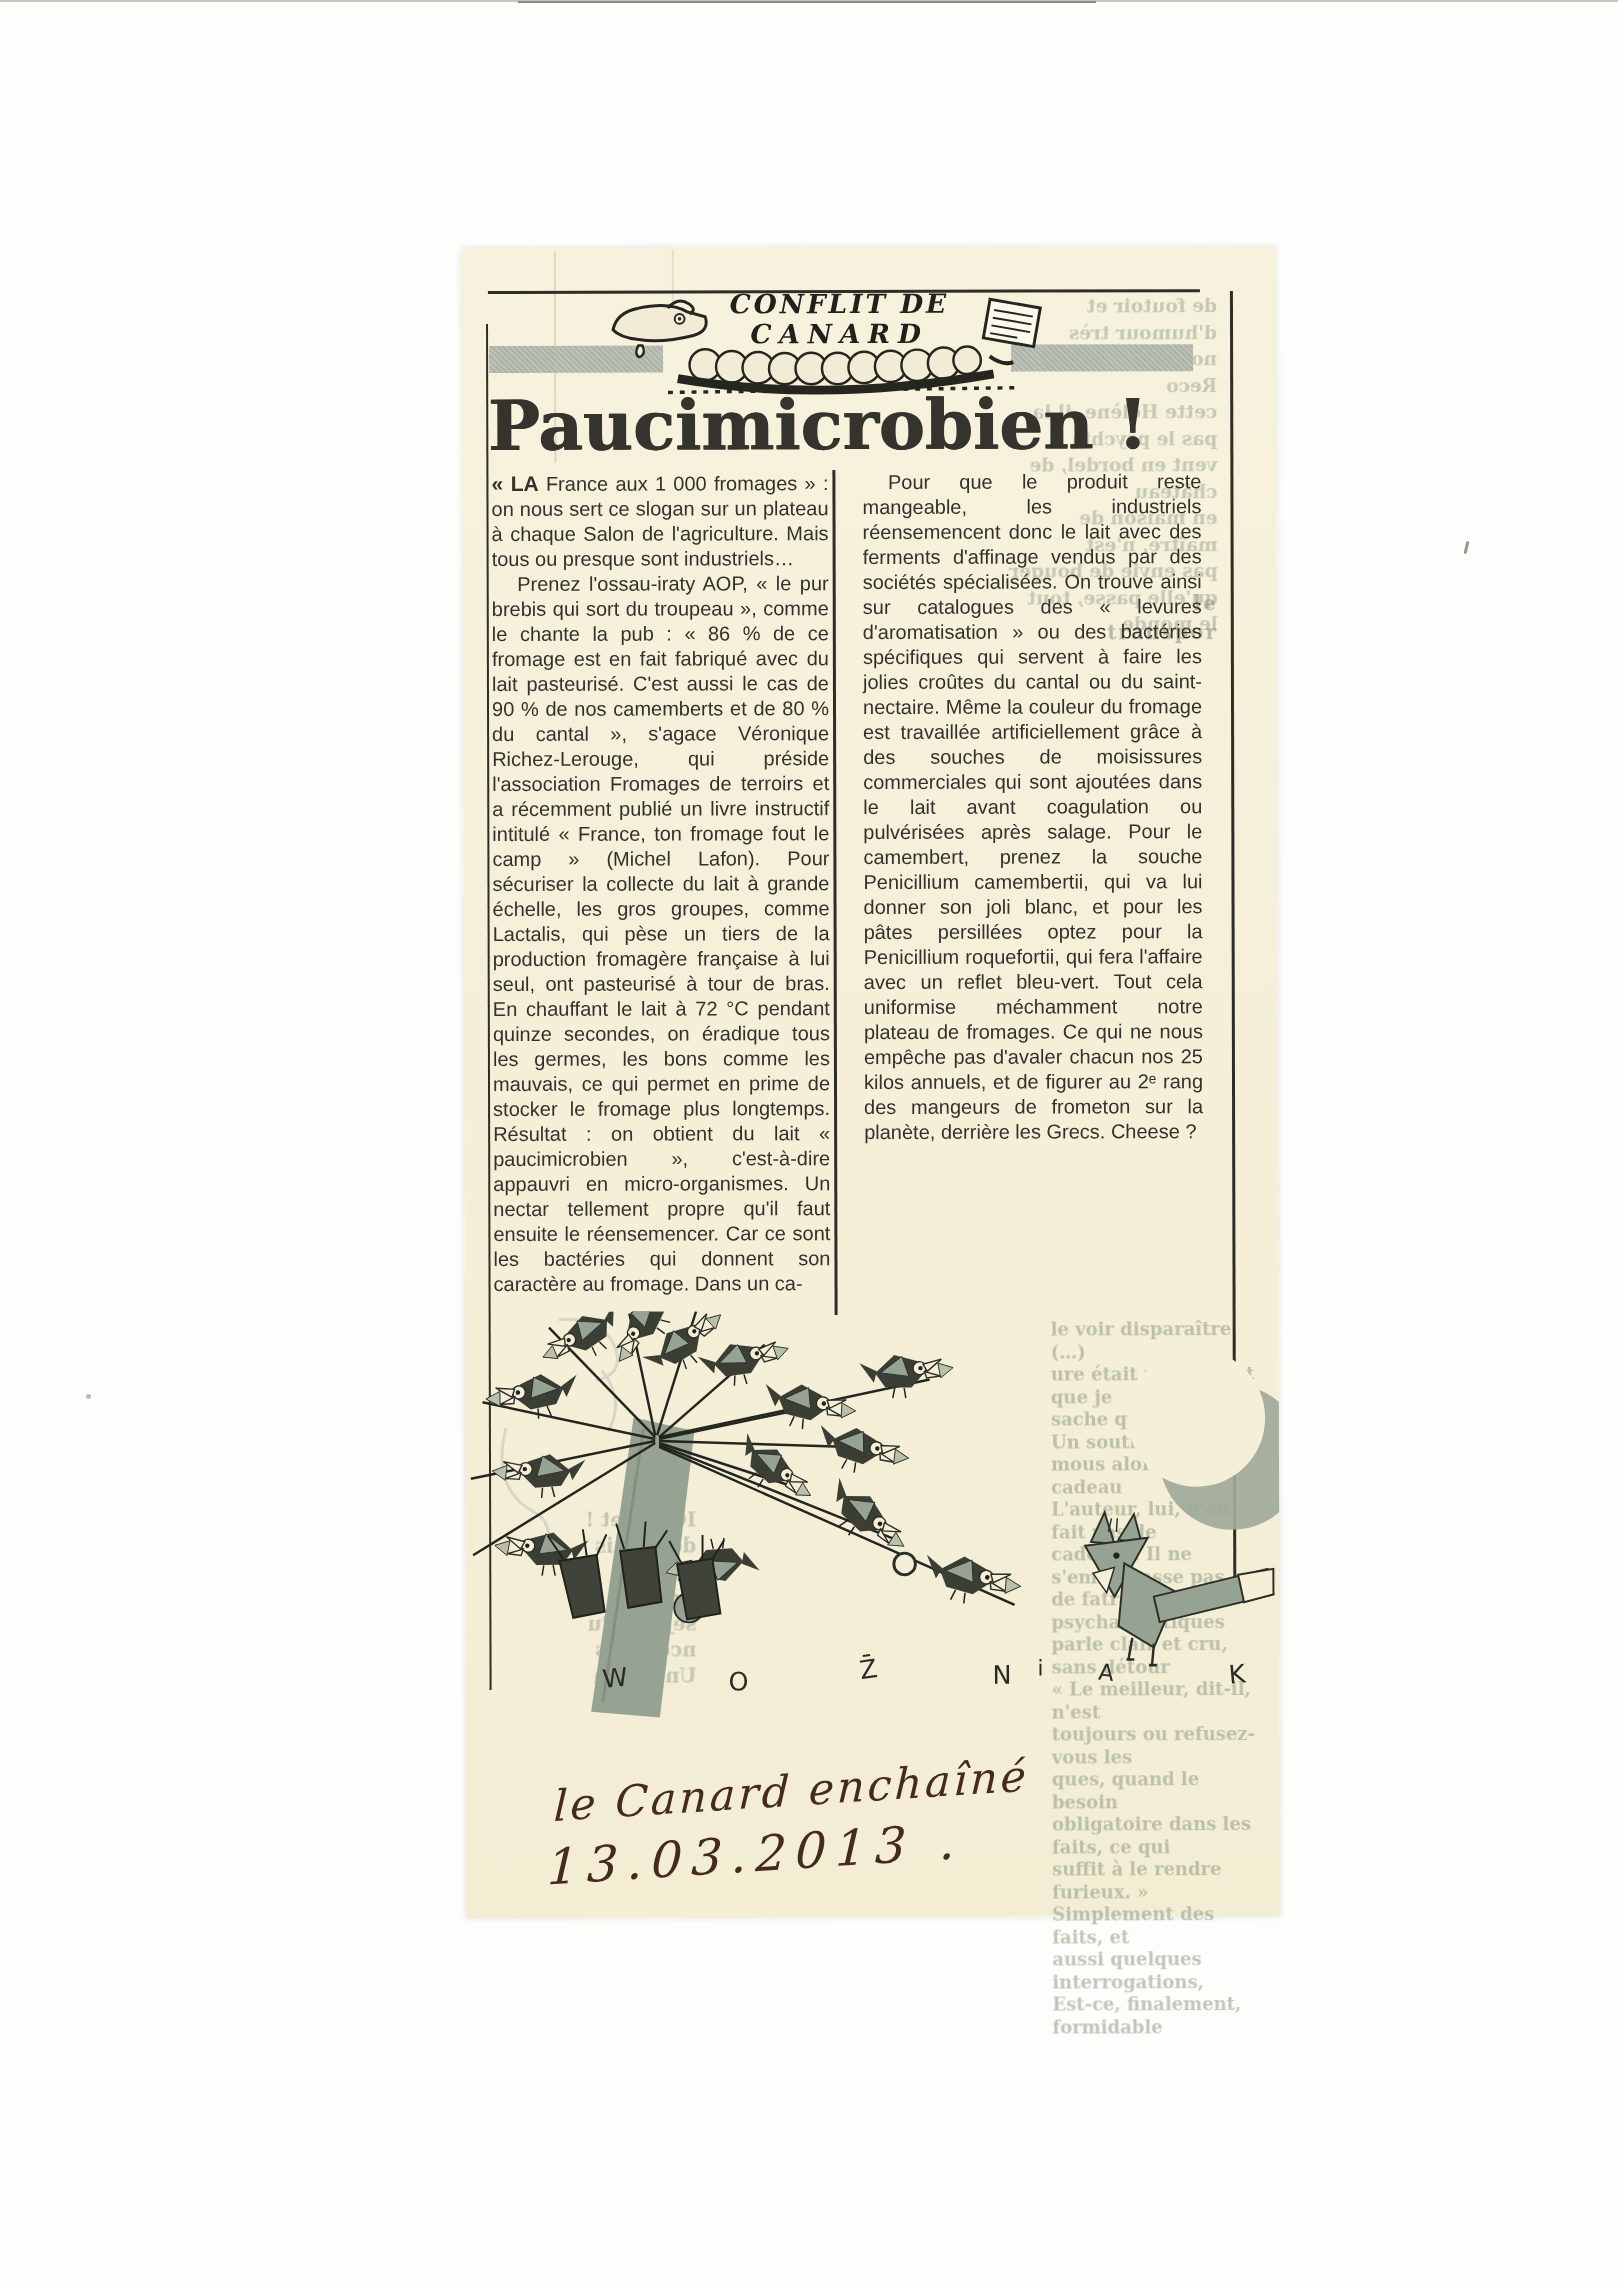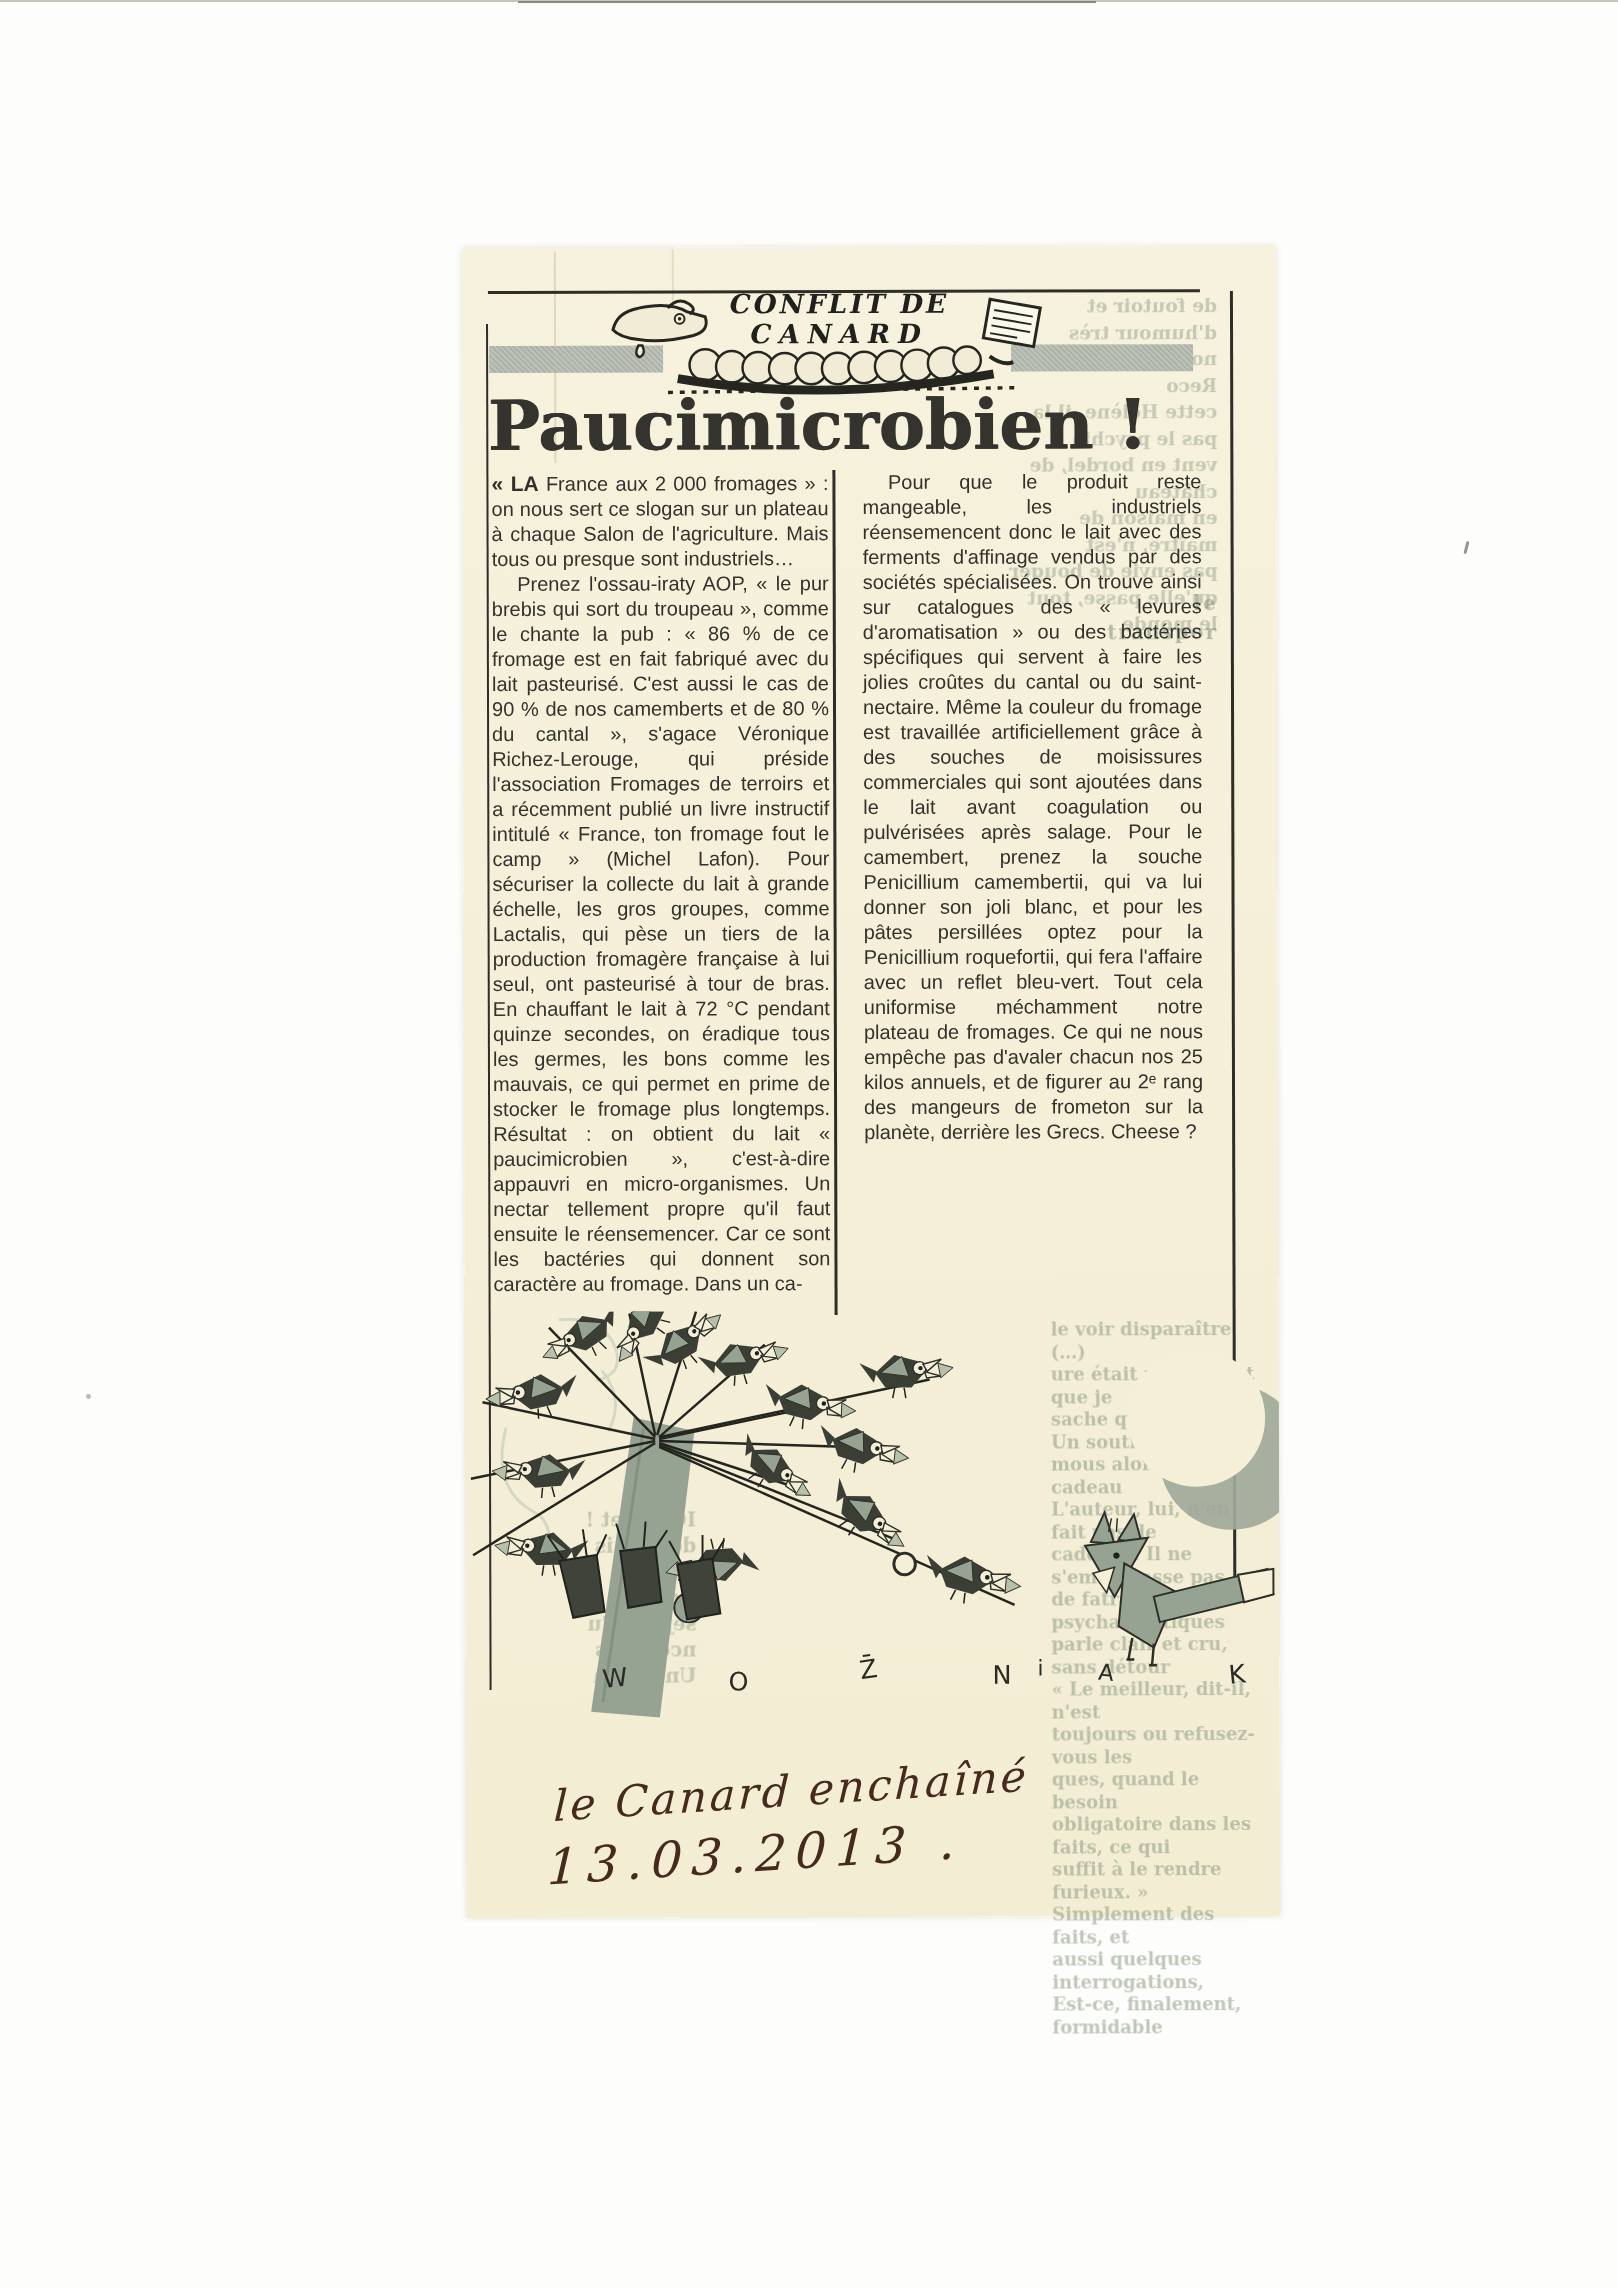--- a/index.html
+++ b/index.html
@@ -169,21 +169,21 @@
       </g>
       <path d="M388,72 q14,10 24,6" stroke="#24261f" stroke-width="4" fill="none"></path>
     </svg>
     <div class="abs logo-t logo-t1">CONFLIT DE</div>
     <div class="abs logo-t logo-t2">CANARD</div>
   </div>
 
   <h1 class="abs headline" style="margin:0">Paucimicrobien !</h1>
 
   <div class="abs col col1">
-    <p><span class="lead">« LA</span><span> France aux 2 000 fromages » : on nous sert ce slogan sur un plateau à chaque Salon de l'agriculture. Mais tous ou presque sont industriels…</span></p>
+    <p><span class="lead">« LA</span><span> France aux 1 000 fromages » : on nous sert ce slogan sur un plateau à chaque Salon de l'agriculture. Mais tous ou presque sont industriels…</span></p>
     <p class="indent">Prenez l'ossau-iraty AOP, « le pur brebis qui sort du troupeau », comme le chante la pub : « 86 % de ce fromage est en fait fabriqué avec du lait pasteurisé. C'est aussi le cas de 90 % de nos camemberts et de 80 % du cantal », s'agace Véronique Richez-Lerouge, qui préside l'association Fromages de terroirs et a récemment publié un livre instructif intitulé « France, ton fromage fout le camp » (Michel Lafon). Pour sécuriser la collecte du lait à grande échelle, les gros groupes, comme Lactalis, qui pèse un tiers de la production fromagère française à lui seul, ont pasteurisé à tour de bras. En chauffant le lait à 72 °C pendant quinze secondes, on éradique tous les germes, les bons comme les mauvais, ce qui permet en prime de stocker le fromage plus longtemps. Résultat : on obtient du lait « paucimicrobien », c'est-à-dire appauvri en micro-organismes. Un nectar tellement propre qu'il faut ensuite le réensemencer. Car ce sont les bactéries qui donnent son caractère au fromage. Dans un ca-</p>
   </div>
 
   <div class="abs col col2">
     <p class="indent">Pour que le produit reste mangeable, les industriels réensemencent donc le lait avec des ferments d'affinage vendus par des sociétés spécialisées. On trouve ainsi sur catalogues des « levures d'aromatisation » ou des bactéries spécifiques qui servent à faire les jolies croûtes du cantal ou du saint-nectaire. Même la couleur du fromage est travaillée artificiellement grâce à des souches de moisissures commerciales qui sont ajoutées dans le lait avant coagulation ou pulvérisées après salage. Pour le camembert, prenez la souche Penicillium camembertii, qui va lui donner son joli blanc, et pour les pâtes persillées optez pour la Penicillium roquefortii, qui fera l'affaire avec un reflet bleu-vert. Tout cela uniformise méchamment notre plateau de fromages. Ce qui ne nous empêche pas d'avaler chacun nos 25 kilos annuels, et de figurer au 2ᵉ rang des mangeurs de frometon sur la planète, derrière les Grecs. Cheese ?</p>
   </div>
 
   <div class="abs illo">
     <svg viewBox="0 0 830 422">
       <defs>

